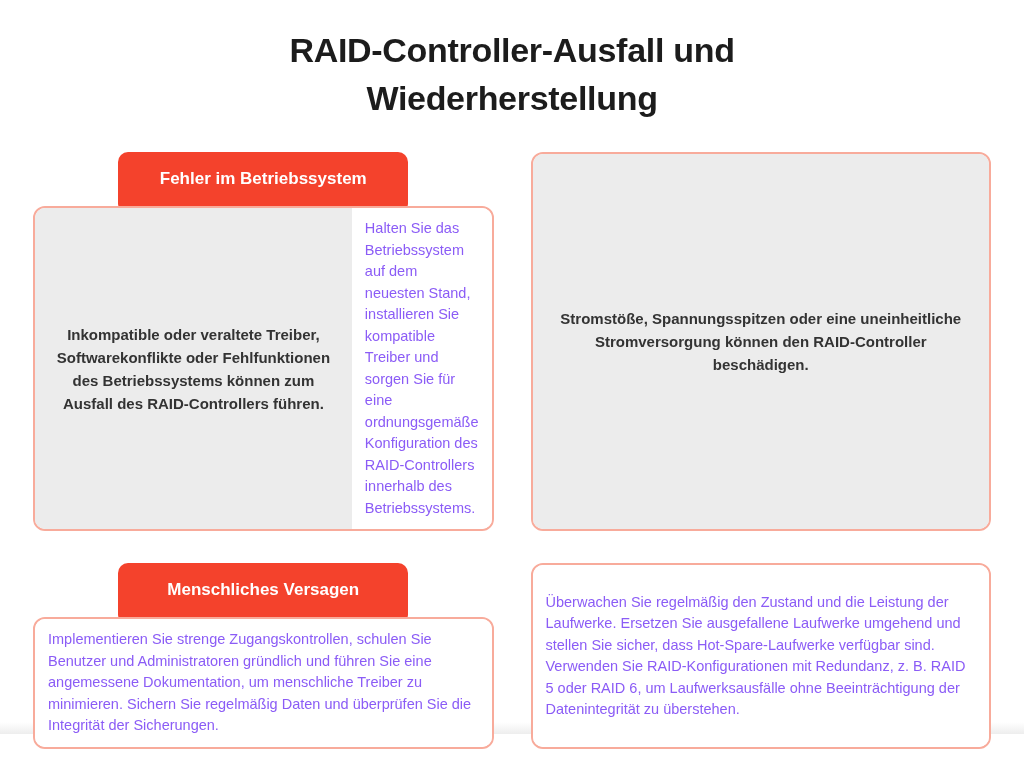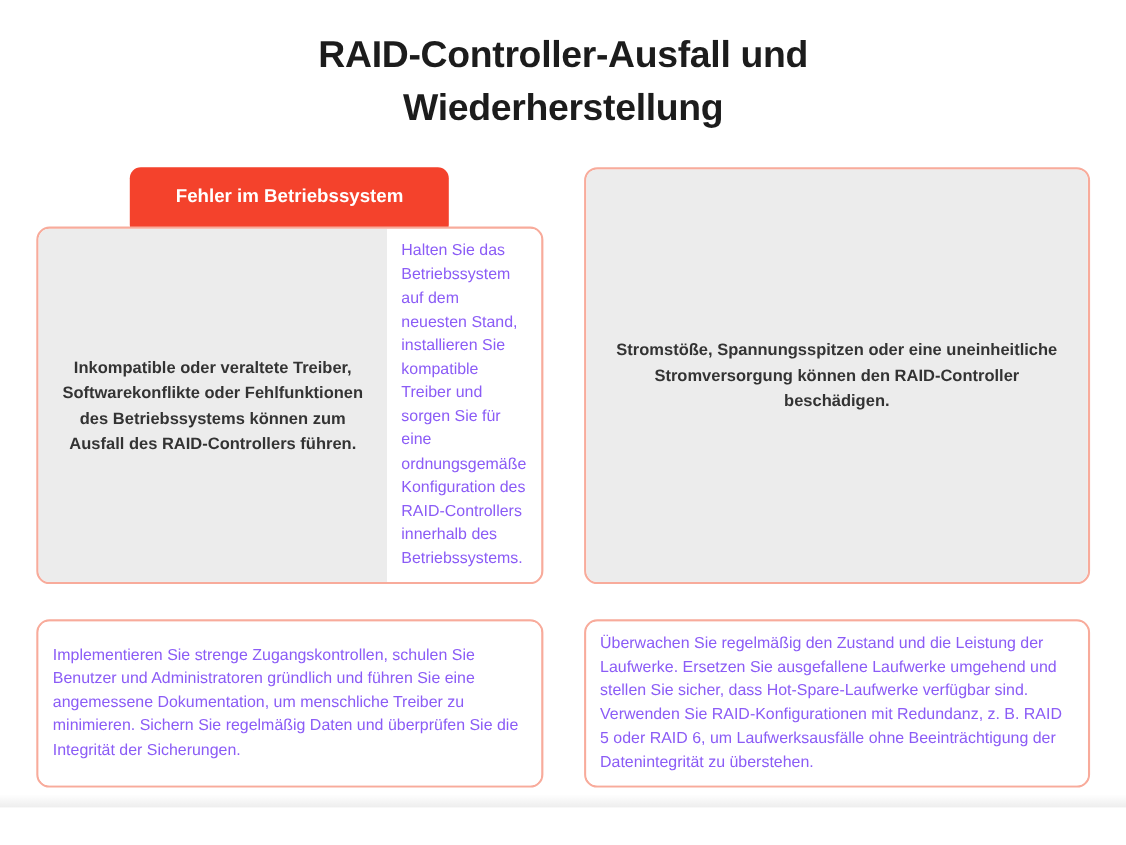--- a/index.html
+++ b/index.html
@@ -134,20 +134,23 @@
       </div>
     </div>
 
     <div class="cell">
       <div class="card">
         <div class="cause">Stromstöße, Spannungsspitzen oder eine uneinheitliche Stromversorgung können den RAID-Controller beschädigen.</div>
       </div>
     </div>
 
     <div class="cell">
+      <div class="tab">
+        <span>Menschliches Versagen</span>
+      </div>
       <div class="card">
         <div class="solution">Implementieren Sie strenge Zugangskontrollen, schulen Sie Benutzer und Administratoren gründlich und führen Sie eine angemessene Dokumentation, um menschliche Treiber zu minimieren. Sichern Sie regelmäßig Daten und überprüfen Sie die Integrität der Sicherungen.</div>
       </div>
     </div>
 
     <div class="cell">
       <div class="card">
         <div class="solution">Überwachen Sie regelmäßig den Zustand und die Leistung der Laufwerke. Ersetzen Sie ausgefallene Laufwerke umgehend und stellen Sie sicher, dass Hot-Spare-Laufwerke verfügbar sind. Verwenden Sie RAID-Konfigurationen mit Redundanz, z. B. RAID 5 oder RAID 6, um Laufwerksausfälle ohne Beeinträchtigung der Datenintegrität zu überstehen.</div>
       </div>
     </div>

